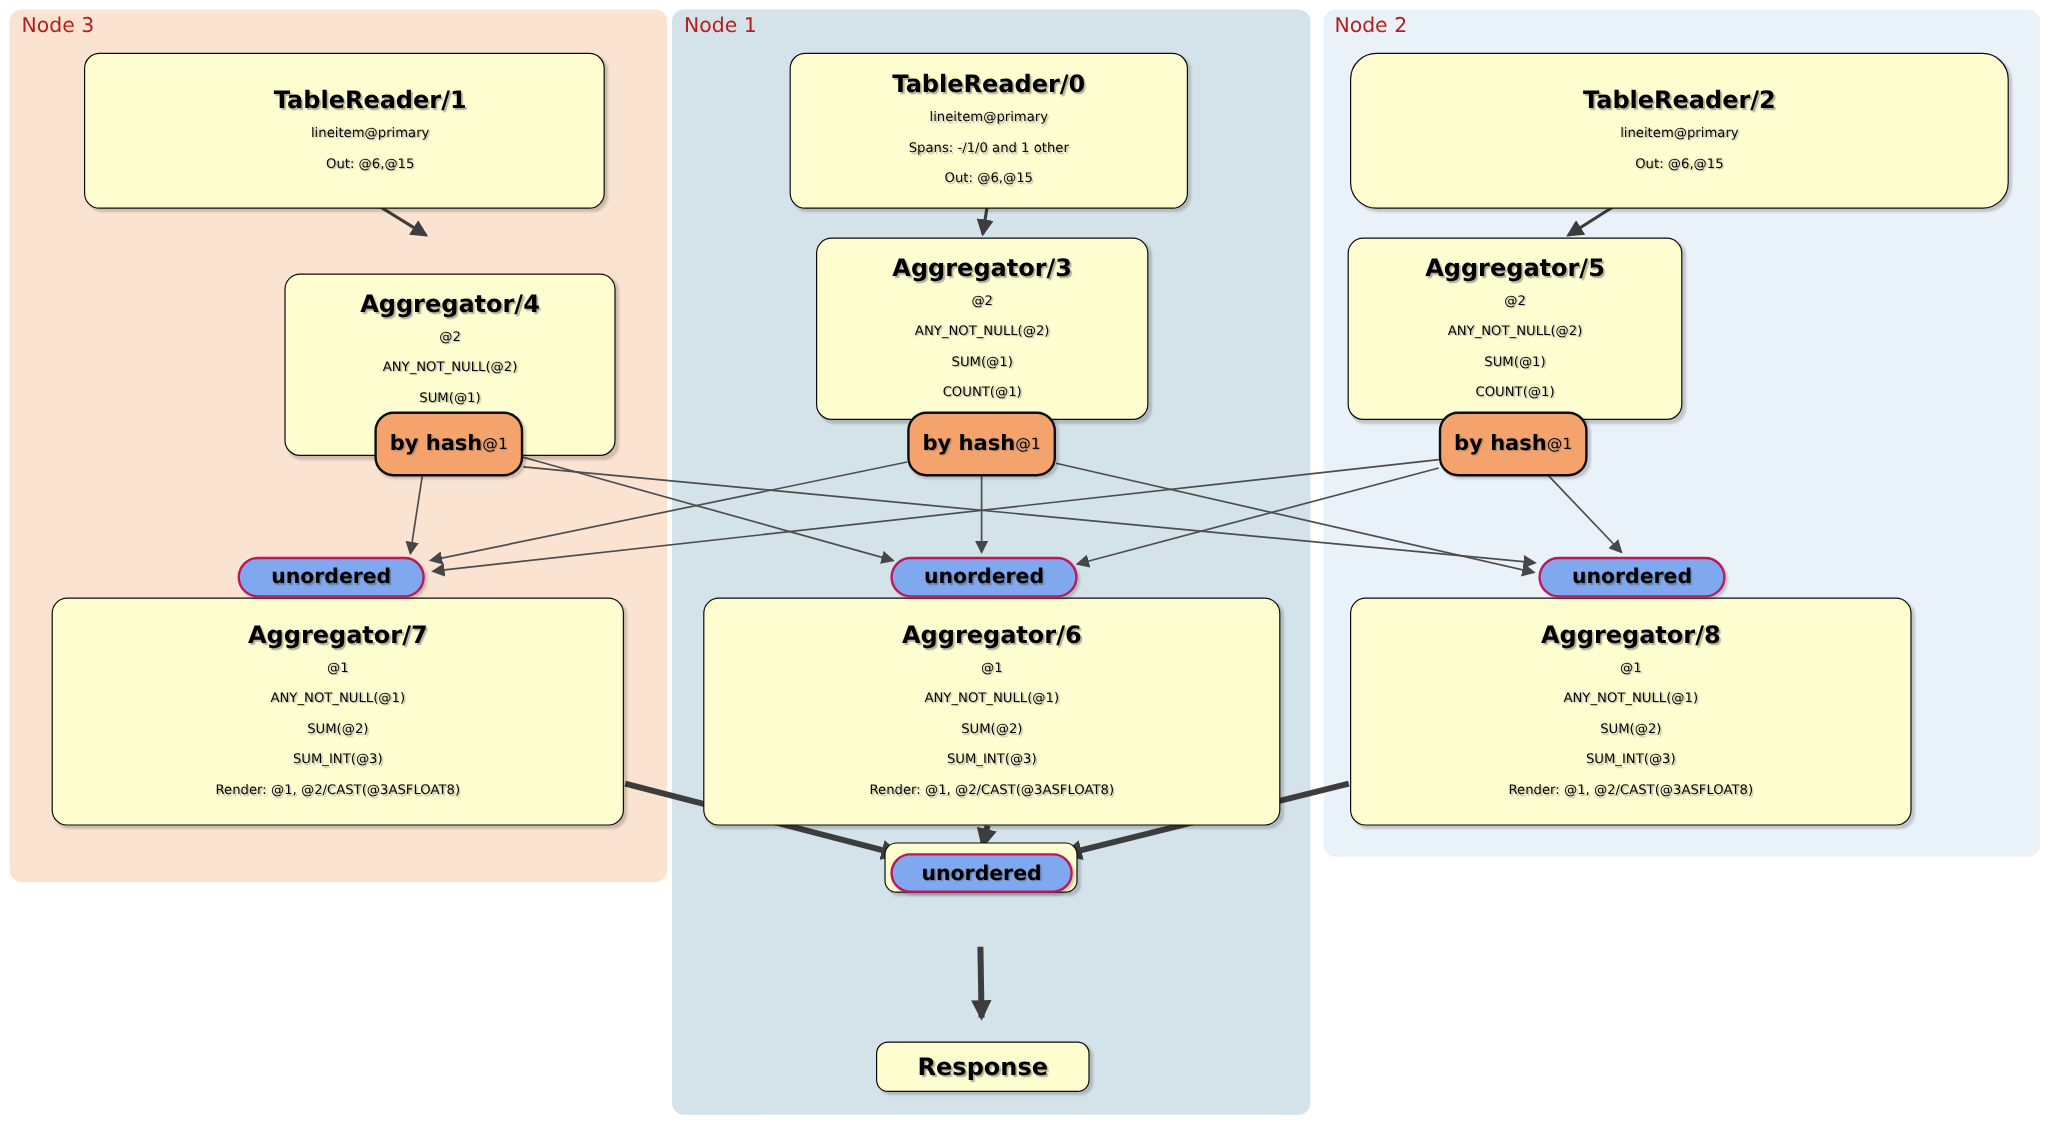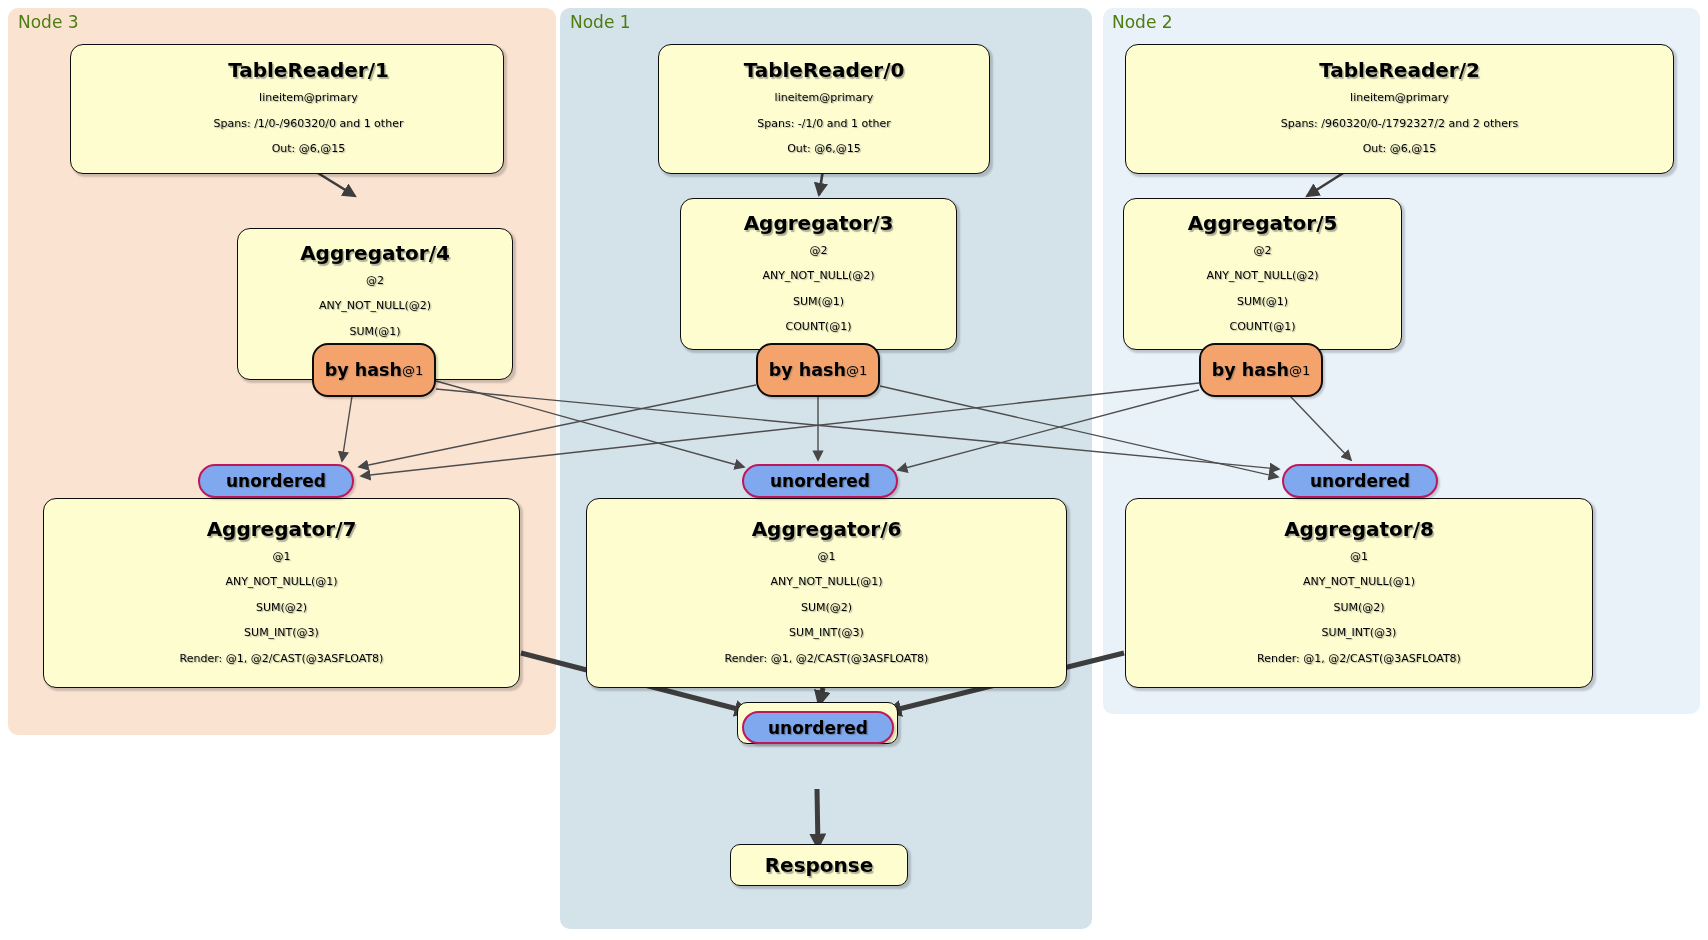--- a/index.html
+++ b/index.html
@@ -5,21 +5,21 @@
   html,body{margin:0;padding:0;background:#ffffff;}
   body{
     width:1708px;height:940px;position:relative;overflow:hidden;
     font-family:"DejaVu Sans","Liberation Sans",sans-serif;
     color:#000;
   }
   .region{
     position:absolute;border-radius:10px;z-index:0;
   }
   .region-label{
-    position:absolute;z-index:4;font-size:17px;color:#4d7c0f;
+    position:absolute;z-index:4;font-size:17px;color:#b91c1c;
   }
   .edges{
     position:absolute;left:0;top:0;z-index:1;pointer-events:none;
   }
   .pbox{
     position:absolute;z-index:2;box-sizing:border-box;
     background:#FDFDD0;border:1.8px solid #0d0d0d;border-radius:13px;
     display:flex;flex-direction:column;justify-content:center;align-items:center;
     text-align:center;box-shadow:2.5px 2.5px 2px rgba(0,0,0,0.18);
   }
@@ -98,37 +98,35 @@
   <line x1="823" y1="688" x2="819" y2="705" stroke="#3d3d3d" stroke-width="5" marker-end="url(#ah-b)"></line>
   <line x1="1124" y1="653" x2="887" y2="712" stroke="#3d3d3d" stroke-width="5" marker-end="url(#ah-b)"></line>
 
   <line x1="817" y1="789" x2="818" y2="848" stroke="#3d3d3d" stroke-width="5" marker-end="url(#ah-b)"></line>
 </svg>
 
 <div class="pbox" style="left:70px;top:44px;width:434px;height:130px;padding-left:43px;">
   <div class="ptitle">TableReader/1</div>
   <div>
       <div class="pline">lineitem@primary</div>
-      <div class="pline">Spans: /1/0-/960320/0 and 1 other</div>
       <div class="pline">Out: @6,@15</div>
     </div>
 </div>
 <div class="pbox" style="left:658px;top:44px;width:332px;height:130px;">
   <div class="ptitle">TableReader/0</div>
   <div>
       <div class="pline">lineitem@primary</div>
       <div class="pline">Spans: -/1/0 and 1 other</div>
       <div class="pline">Out: @6,@15</div>
     </div>
 </div>
-<div class="pbox" style="left:1125px;top:44px;width:549px;height:130px;">
+<div class="pbox" style="left:1125px;top:44px;width:549px;height:130px;border-radius:22px;">
   <div class="ptitle">TableReader/2</div>
   <div>
       <div class="pline">lineitem@primary</div>
-      <div class="pline">Spans: /960320/0-/1792327/2 and 2 others</div>
       <div class="pline">Out: @6,@15</div>
     </div>
 </div>
 
 <div class="pbox" style="left:237px;top:198px;width:276px;height:152px;margin-top:30px;">
   <div class="ptitle">Aggregator/4</div>
   <div>
       <div class="pline">@2</div>
       <div class="pline">ANY_NOT_NULL(@2)</div>
       <div class="pline">SUM(@1)</div>
@@ -181,21 +179,21 @@
       <div class="pline">ANY_NOT_NULL(@1)</div>
       <div class="pline">SUM(@2)</div>
       <div class="pline">SUM_INT(@3)</div>
       <div class="pline">Render: @1, @2/CAST(@3ASFLOAT8)</div>
     </div>
 </div>
 
 <div class="pbox" style="left:737px;top:702px;width:161px;height:42px;border-radius:10px;">
   <div class="ptitle">No-op/9</div>
 </div>
-<div class="pbox" style="left:730px;top:844px;width:178px;height:42px;border-radius:10px;">
+<div class="pbox" style="left:730px;top:868px;width:178px;height:42px;border-radius:10px;">
   <div class="ptitle">Response</div>
 </div>
 
 <div class="router" style="left:312px;top:343px;width:124px;height:54px;">
   <div class="router-label">by hash</div>
   <div class="router-detail">@1</div>
 </div>
 <div class="router" style="left:756px;top:343px;width:124px;height:54px;">
   <div class="router-label">by hash</div>
   <div class="router-detail">@1</div>

